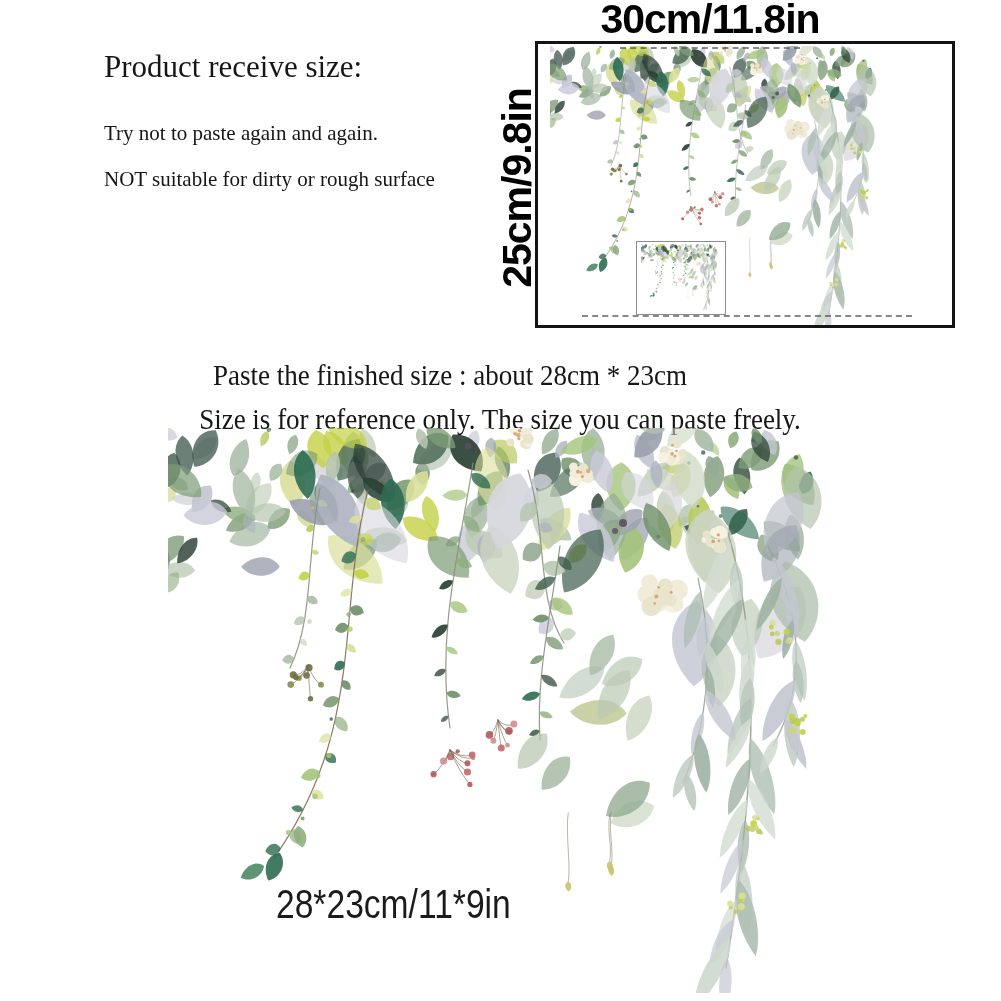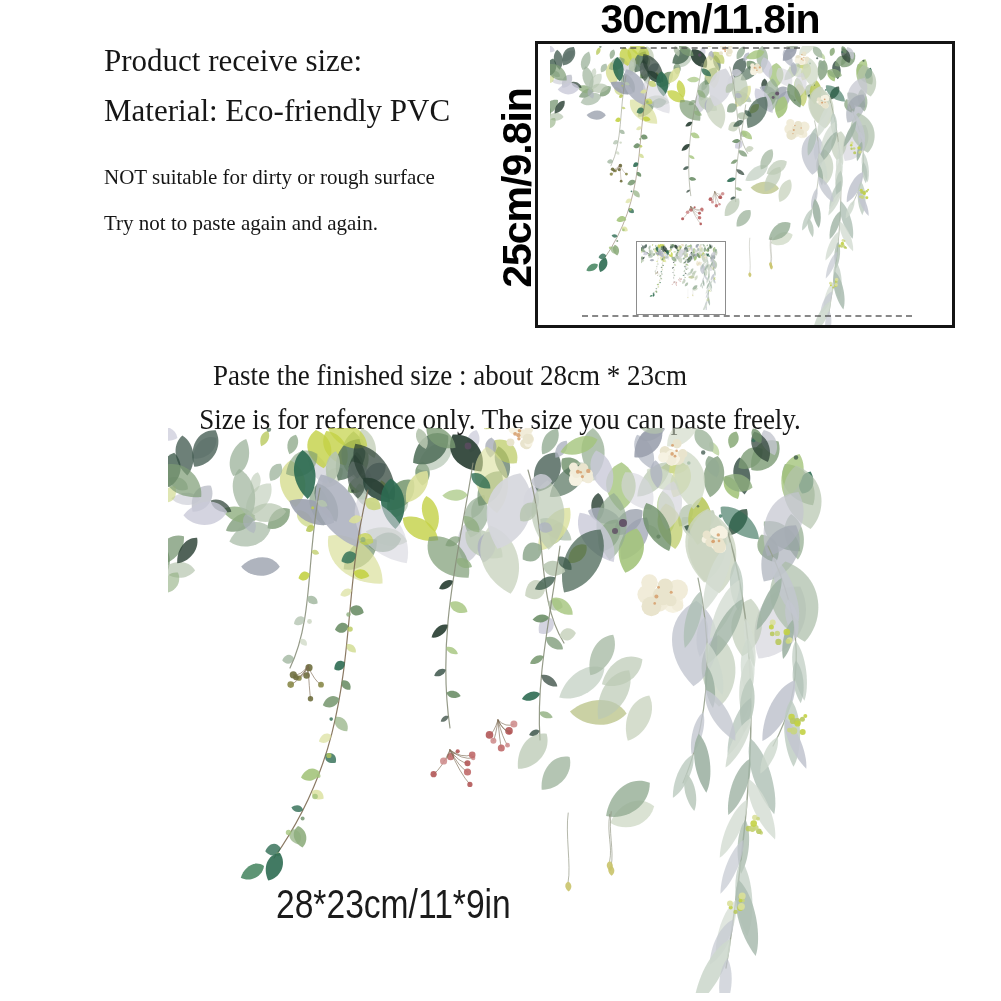--- a/index.html
+++ b/index.html
@@ -2,21 +2,21 @@
 <html><head>
 <meta charset="utf-8">
 <style>
   html,body{margin:0;padding:0}
   body{
     width:1001px;height:1001px;position:relative;overflow:hidden;
     background:#ffffff;color:#161616;
     font-family:"Liberation Serif", serif;
   }
   
-  .info{position:absolute;left:104px;top:36px}
+  .info{position:absolute;left:104px;top:42px}
   .info .big{font-size:31px;line-height:50px;white-space:nowrap}
   .info .gap{height:18px}
   .info .small{font-size:21px;line-height:46px;white-space:nowrap}
 
   
   .dim-top{
     position:absolute;left:710px;top:-4px;transform:translateX(-50%);
     font-family:"Liberation Sans",sans-serif;font-weight:700;font-size:41px;
     letter-spacing:-1px;color:#000;white-space:nowrap
   }
@@ -57,24 +57,23 @@
     font-family:"Liberation Sans",sans-serif;font-size:40px;color:#1b1b1b;
     transform:scaleX(.84);transform-origin:left top;white-space:nowrap
   }
   svg{pointer-events:none}
 </style>
 </head>
 <body>
 
 <div class="info">
   <div class="big">Product receive size:</div>
-  <div class="big">Material: Eco-friendly PVC</div>
   <div class="gap"></div>
+  <div class="small">Try not to paste again and again.</div>
   <div class="small">NOT suitable for dirty or rough surface</div>
-  <div class="small">Try not to paste again and again.</div>
 </div>
 
 <div class="dim-top">30cm/11.8in</div>
 <div class="dim-left">25cm/9.8in</div>
 
 <div class="size-box">
   <svg id="art-box" class="art" viewBox="0 0 665 565">
       <g>
         <path d="M0 0C7.2 -9.1 22.6 -7.8 29 -0.7C20.3 7.3 6.4 8.7 0 0Z" transform="translate(32.3 71.4) rotate(183.5)" fill="#d5d6dd" fill-opacity="0.8"></path>
         <path d="M0 0C9.7 -13.8 30.1 -11.7 38.6 -1.1C27 11 8.5 13.1 0 0Z" transform="translate(111.8 138.8) rotate(182.1)" fill="#9ba1ae" fill-opacity="0.8"></path>

